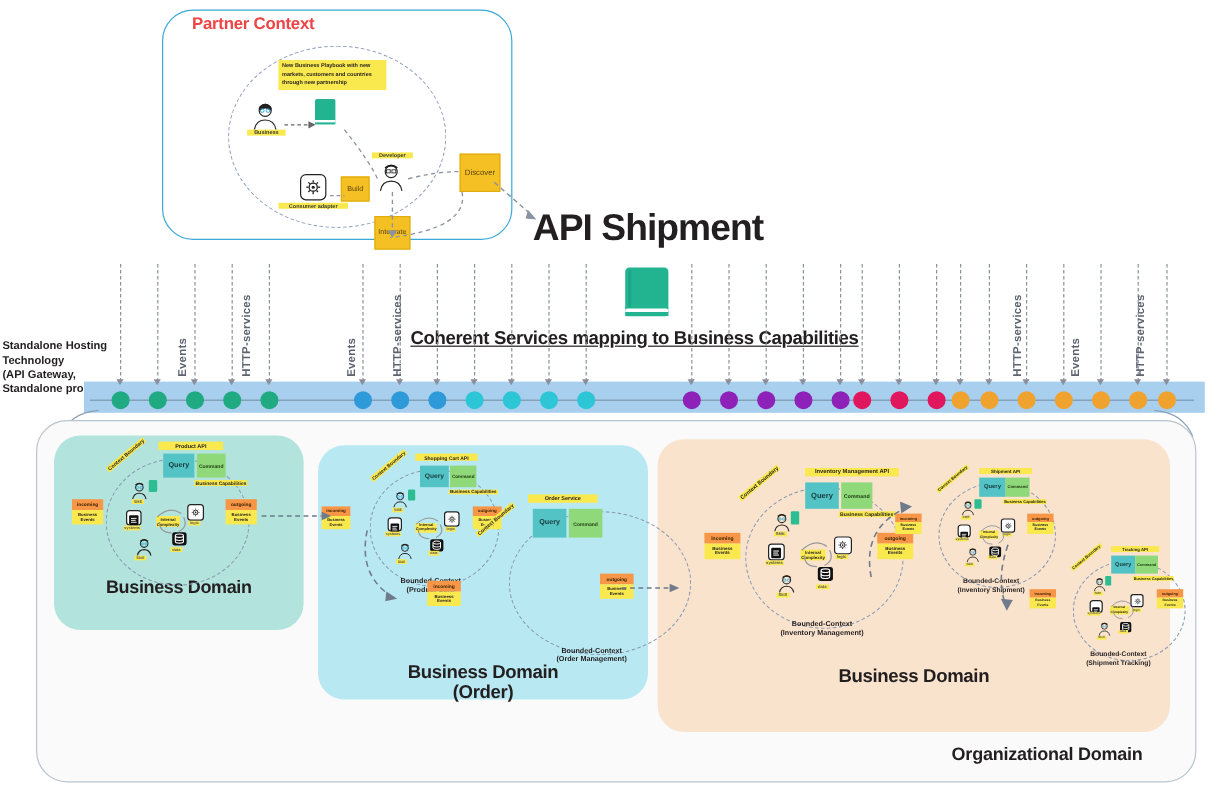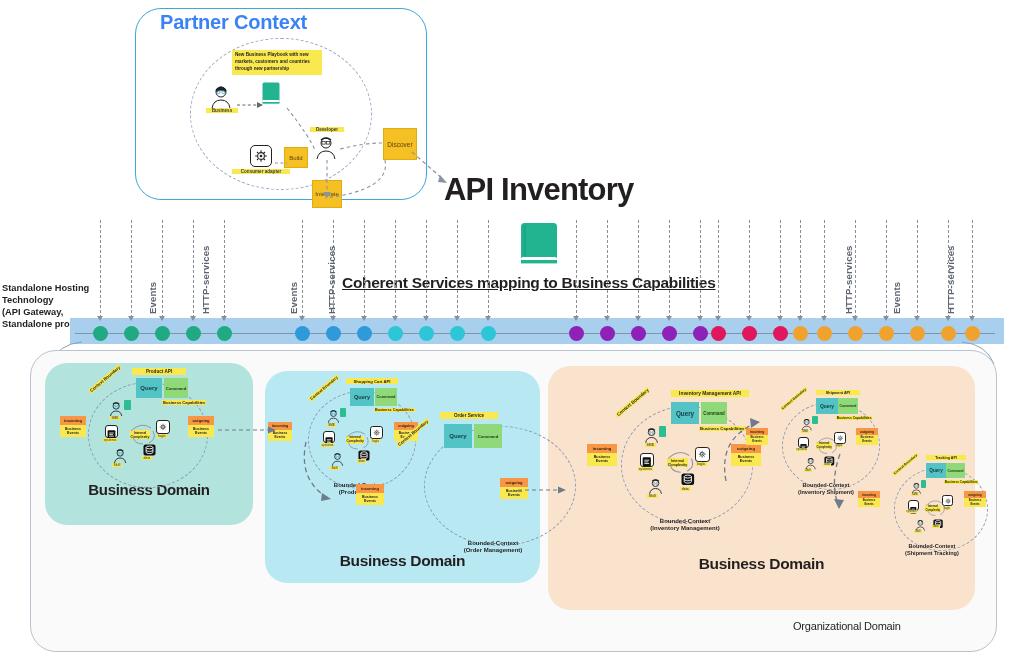--- a/index.html
+++ b/index.html
@@ -4,22 +4,22 @@
 <style>
   html,body{margin:0;padding:0;background:#ffffff;}
   body{width:1024px;height:662px;position:relative;overflow:hidden;
        font-family:"Liberation Sans", sans-serif;color:#231f20;}
 
   .abs{position:absolute;}
 
   
   #partner-box{left:135px;top:8px;width:290px;height:190px;
       border:1.6px solid #3aa8d8;border-radius:26px;background:#fff;}
-  #partner-title{left:160px;top:11px;font-size:20px;font-weight:bold;
-      letter-spacing:-.2px;color:#3b82f6;}
+  #partner-title{left:160px;top:11px;font-size:14px;font-weight:bold;
+      letter-spacing:-.2px;color:#ef4444;}
 
   .dash-circle{border:1.4px dashed #9aa7c4;border-radius:50%;}
 
   .sticky{background:#f9e94e;font-size:4.6px;line-height:1.5;
       padding:2px 3px;color:#231f20;font-weight:600;}
   .sticky b{font-weight:bold;}
 
   .card-yellow{background:#f5c023;border:1px solid #e0ad10;
       display:flex;align-items:center;justify-content:center;
       font-size:6.5px;color:#5a4410;}
@@ -46,21 +46,21 @@
 
   #cat-host{left:2px;top:283px;width:100px;font-size:9.3px;font-weight:bold;
       line-height:1.28;color:#231f20;}
 
   
   #book-big{left:520px;top:222px;width:38px;height:46px;}
 
   
   #org-domain{left:30px;top:350px;width:965px;height:300px;
       border:1.1px solid #b9c3cd;border-radius:26px;background:#fafafa;}
-  #org-label{left:793px;top:620px;font-size:11px;font-weight:normal;
+  #org-label{left:793px;top:620px;font-size:15px;font-weight:bold;
       letter-spacing:-.2px;text-align:center;}
 
   .domain-panel{position:absolute;border-radius:22px;}
   #dom-product{left:45px;top:363px;width:208px;height:162px;background:#b2e3dc;}
   #dom-order{left:265px;top:371px;width:275px;height:212px;background:#b8e9f2;}
   #dom-inv{left:548px;top:366px;width:427px;height:244px;background:#f9e3cd;}
 
   .domain-title{position:absolute;text-align:center;font-weight:bold;
       letter-spacing:-.3px;line-height:1.12;}
   #t-product{left:45px;top:482px;width:208px;font-size:15px;}
@@ -184,21 +184,21 @@
   </svg>
 </div>
 
 <div class="abs" style="left:410px;top:150px;width:60px;height:40px;">
   <svg width="60" height="40">
       <path d="M2 2 L34 30" stroke="#8a93a3" stroke-width="1.2" stroke-dasharray="4,3"></path>
       <path d="M30 25 l7 8 l-9 -1z" fill="#8a93a3"></path>
     </svg>
 </div>
 
-<div class="abs" id="api-catalogue">API Inventory</div>
+<div class="abs" id="api-catalogue">API Shipment</div>
 <div class="abs" id="coherent">Coherent Services mapping to Business Capabilities</div>
 
 <div class="abs" id="book-big">
   <svg width="38" height="46" viewBox="0 0 38 46">
     <rect x="1" y="1" width="36" height="41" rx="3.5" fill="#22b491"></rect>
     <rect x="1" y="35" width="36" height="7" rx="2" fill="#ffffff"></rect>
     <rect x="1" y="38" width="36" height="3.4" fill="#22b491"></rect>
     <rect x="3.5" y="3.2" width="2.4" height="31" fill="#1a9c7d" opacity=".55"></rect>
   </svg>
 </div>
@@ -323,20 +323,21 @@
 
 <div class="abs domain-panel" id="dom-product"></div>
 <div class="abs domain-panel" id="dom-order"></div>
 <div class="abs domain-panel" id="dom-inv"></div>
 
 <div class="abs domain-title" id="t-product">
   <div>Business Domain</div>
 </div>
 <div class="abs domain-title" id="t-order">
   <div>Business Domain</div>
+  <div>(Order)</div>
 </div>
 <div class="abs domain-title" id="t-inv">
   <div>Business Domain</div>
 </div>
 
 <div id="contexts-layer">
     <div class="bc">
       <div class="bc-ring" style="left:88px;top:382px;width:118px;height:104px;"></div>
       <div class="ctxb" style="left:88px;top:390px;font-size:4.4px;padding:0 1.2px;
         transform:rotate(-40deg);">Context Boundary</div>

